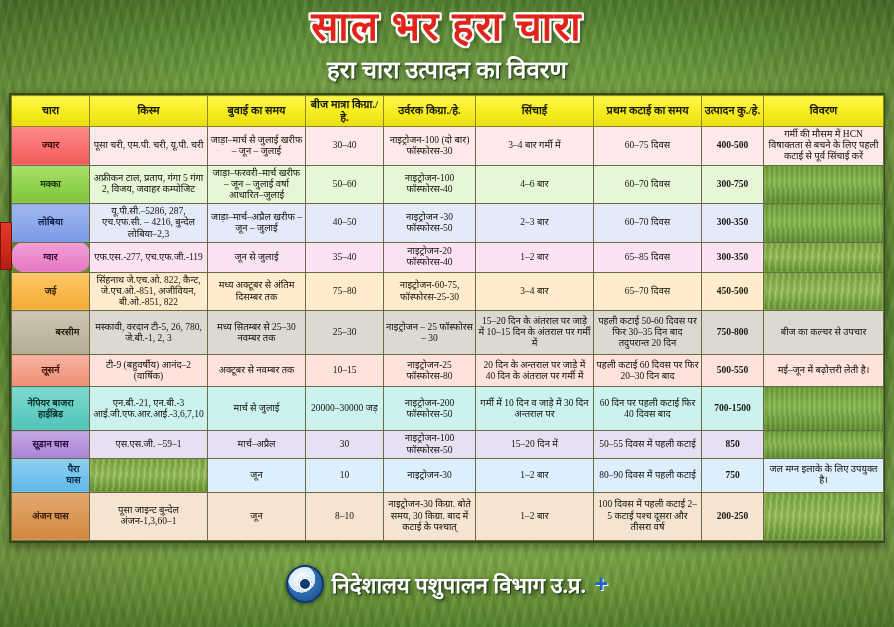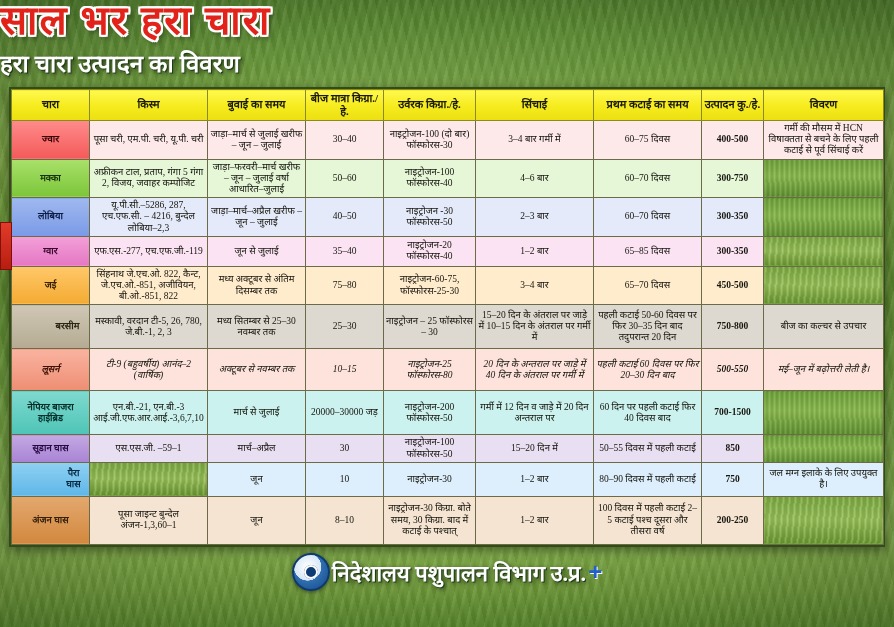--- a/index.html
+++ b/index.html
@@ -35,21 +35,22 @@
     content: "";
     position: absolute;
     inset: 0;
     background: radial-gradient(ellipse at 50% 45%, rgba(255,255,255,0.10) 0%, rgba(0,0,0,0.0) 55%, rgba(0,0,0,0.18) 100%);
     pointer-events: none;
   }
 
   .header {
     position: relative;
     z-index: 3;
-    padding-top: 0;
+    text-align: center;
+    padding-top: 6px;
   }
   .title {
     font-family: "Liberation Serif", serif;
     font-size: 40px;
     font-weight: bold;
     color: #e2231a;
     letter-spacing: 2px;
     text-shadow:
       2px 0 0 #ffffff, -2px 0 0 #ffffff, 0 2px 0 #ffffff, 0 -2px 0 #ffffff,
       2px 2px 0 #ffffff, -2px 2px 0 #ffffff, 2px -2px 0 #ffffff, -2px -2px 0 #ffffff,
@@ -123,21 +124,21 @@
   }
 
   
   tr.r0 td { background: #fde9e9; }
   tr.r0 td.crop { background: linear-gradient(180deg,#ff8b8b,#f45a5a); color:#3a0000; }
   tr.r1 td { background: #e6f7d8; }
   tr.r1 td.crop { background: linear-gradient(180deg,#a9e06a,#7cc63a); color:#18330a; }
   tr.r2 td { background: #e4eaf9; }
   tr.r2 td.crop { background: linear-gradient(180deg,#9fb8ef,#7a9ae6); color:#0d1c46; }
   tr.r3 td { background: #fbe3f4; }
-  tr.r3 td.crop { background: linear-gradient(180deg,#f2a0d8,#e577c4); color:#3c0a2e; }
+  tr.r3 td.crop { background: linear-gradient(180deg,#f2a0d8,#e577c4); color:#3c0a2e;border-radius:12px; }
   tr.r4 td { background: #ffeccd; }
   tr.r4 td.crop { background: linear-gradient(180deg,#ffc86a,#f4ab33); color:#3a2300; }
   tr.r5 td { background: #ded9d0; }
   tr.r5 td.crop { background: linear-gradient(180deg,#cfc7b4,#b5ab94); color:#2b2415;padding-left:36px; }
   tr.r6 td { background: #fde3dc; }
   tr.r6 td.crop { background: linear-gradient(180deg,#f9b3a0,#ef8e74); color:#3d1205; }
   tr.r7 td { background: #ccf2ef; }
   tr.r7 td.crop { background: linear-gradient(180deg,#7fd9cf,#4ec4b7); color:#04302b; }
   tr.r8 td { background: #e9dff2; }
   tr.r8 td.crop { background: linear-gradient(180deg,#c3a9e2,#a983d4); color:#260a42; }
@@ -154,25 +155,25 @@
   }
   td.photo2 {
     background:
       repeating-linear-gradient(95deg, rgba(255,255,255,0.12) 0 2px, rgba(0,0,0,0.10) 2px 6px),
       linear-gradient(180deg,#7fae43,#9ac35a 50%,#6d9c33) !important;
   }
 
   .footer {
     position: relative;
     z-index: 3;
-    margin-top: 6px;
+    margin-top: 22px;
     display: flex;
     align-items: center;
     justify-content: center;
-    gap: 2px;
+    gap: 8px;
   }
   .emblem {
     width: 34px;
     height: 34px;
     border-radius: 50%;
     background: radial-gradient(circle at 40% 35%, #ffffff 0%, #d8e7f6 45%, #2f6fb0 46%, #17498a 100%);
     border: 2px solid #103a6e;
     box-shadow: 0 1px 4px rgba(0,0,0,0.5);
     position: relative;
   }
@@ -310,38 +311,38 @@
           <td class="crop">बरसीम</td>
           <td>मस्कावी, वरदान टी-5, 26, 780, जे.बी.-1, 2, 3</td>
           <td>मध्य सितम्बर से 25–30 नवम्बर तक</td>
           <td>25–30</td>
           <td>नाइट्रोजन – 25 फॉस्फोरस – 30</td>
           <td>15–20 दिन के अंतराल पर जाड़े में 10–15 दिन के अंतराल पर गर्मी में</td>
           <td>पहली कटाई 50-60 दिवस पर फिर 30–35 दिन बाद तदुपरान्त 20 दिन</td>
           <td class="yield">750-800</td>
           <td class="remark">बीज का कल्चर से उपचार</td>
         </tr>
-        <tr class="r6" style="height:42px;font-style:italic;">
+        <tr class="r6" style="height:32px;">
           <td class="crop">लूसर्न</td>
           <td>टी-9 (बहुवर्षीय) आनंद–2 (वार्षिक)</td>
           <td>अक्टूबर से नवम्बर तक</td>
           <td>10–15</td>
           <td>नाइट्रोजन-25 फॉस्फोरस-80</td>
           <td>20 दिन के अन्तराल पर जाड़े में 40 दिन के अंतराल पर गर्मी में</td>
           <td>पहली कटाई 60 दिवस पर फिर 20–30 दिन बाद</td>
           <td class="yield">500-550</td>
           <td class="remark">मई–जून में बढ़ोत्तरी लेती है।</td>
         </tr>
         <tr class="r7" style="height:44px;">
           <td class="crop">नेपियर बाजरा हाईब्रिड</td>
           <td>एन.बी.-21, एन.बी.-3 आई.जी.एफ.आर.आई.-3,6,7,10</td>
           <td>मार्च से जुलाई</td>
           <td>20000–30000 जड़</td>
           <td>नाइट्रोजन-200 फॉस्फोरस-50</td>
-          <td>गर्मी में 12 दिन व जाड़े में 20 दिन अन्तराल पर</td>
+          <td>गर्मी में 10 दिन व जाड़े में 30 दिन अन्तराल पर</td>
           <td>60 दिन पर पहली कटाई फिर 40 दिवस बाद</td>
           <td class="yield">700-1500</td>
           <td class="remark photo"></td>
         </tr>
         <tr class="r8" style="height:20px;">
           <td class="crop">सूडान घास</td>
           <td>एस.एस.जी. –59–1</td>
           <td>मार्च–अप्रैल</td>
           <td>30</td>
           <td>नाइट्रोजन-100 फॉस्फोरस-50</td>

